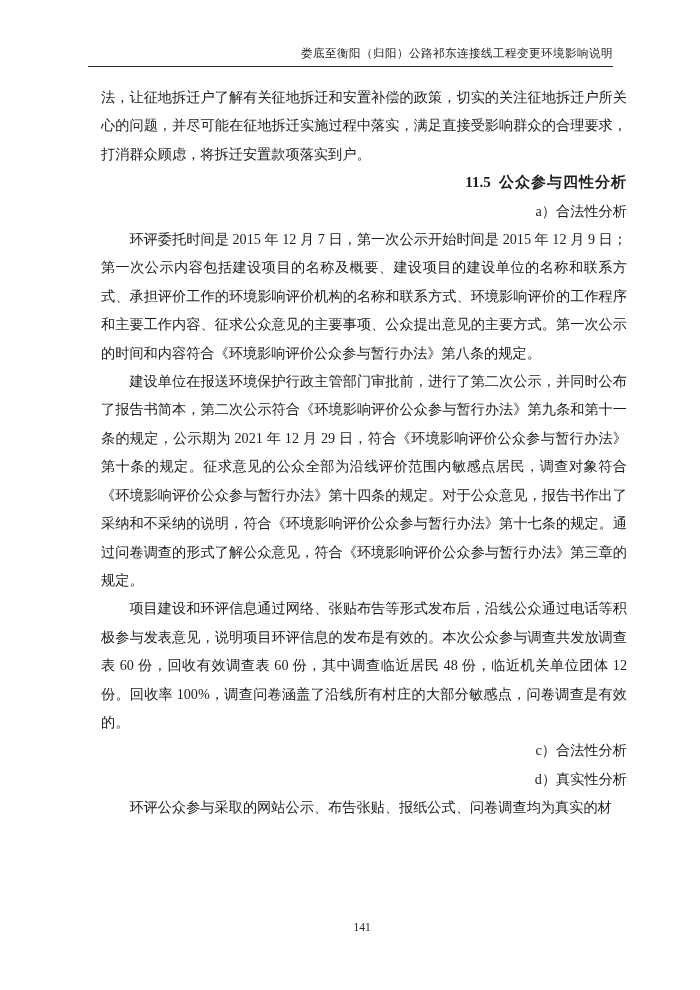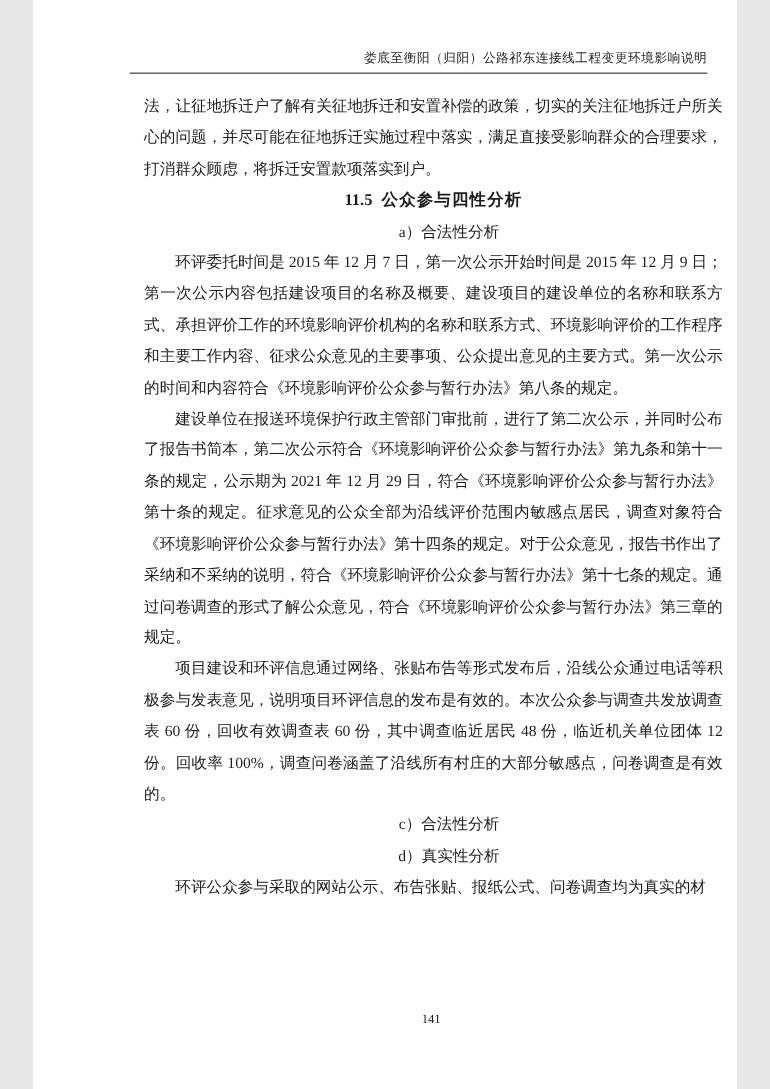--- a/index.html
+++ b/index.html
@@ -2,21 +2,21 @@
 <html><head>
 <meta charset="utf-8">
 <style>
   html, body {
     margin: 0;
     padding: 0;
     background: #e8e8e8;
   }
   .page {
     position: relative;
-    width: 640px;
+    width: 700px;
     height: 990px;
     margin: 0 auto;
     background: #ffffff;
     font-family: "Liberation Serif", "DejaVu Serif", serif;
     color: #1c1c1c;
     overflow: hidden;
   }
   .running-header {
     position: absolute;
     top: 46px;
@@ -55,33 +55,33 @@
   }
   p.para-continuation {
     text-indent: 0;
   }
   h2.section-heading {
     margin: 0;
     padding: 0;
     font-size: 15px;
     line-height: 28.4px;
     font-weight: bold;
-    text-align: center;
+    text-align: right;
   }
   h2.section-heading .section-number {
     font-family: "Liberation Serif", "DejaVu Serif", serif;
     margin-right: 0.55em;
   }
   h2.section-heading .section-title {
     font-family: "Liberation Sans", "DejaVu Sans", sans-serif;
     letter-spacing: 1px;
   }
   p.sub-heading {
     text-indent: 2em;
-    text-align: center;
+    text-align: right;
   }
   .page-number {
     position: absolute;
     top: 920px;
     left: 12px;
     width: 700px;
     text-align: center;
     font-size: 11.5px;
     line-height: 15px;
     color: #222222;

